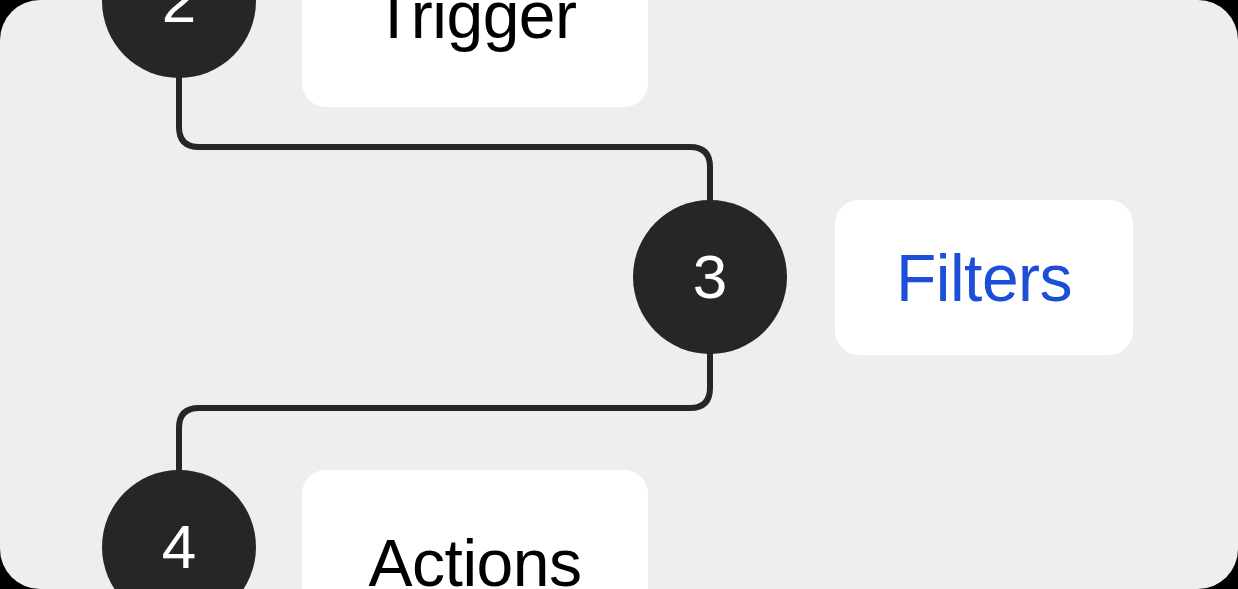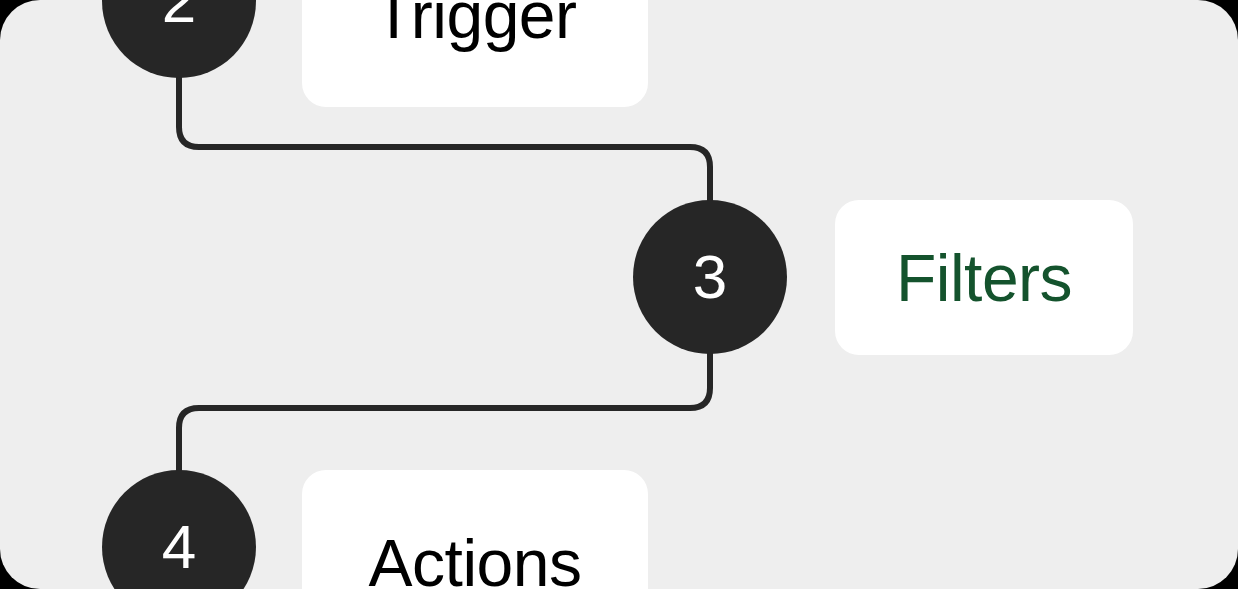--- a/index.html
+++ b/index.html
@@ -94,21 +94,21 @@
   </svg>
 
   <div class="step-card" id="card-step-2" style="background: rgb(255, 255, 255);">
     <span class="step-card-label" style="color: rgb(0, 0, 0);">Trigger</span>
   </div>
   <div class="step-badge" id="badge-step-2" style="background: rgb(38, 38, 38);">
     <span class="step-badge-number" style="color: rgb(255, 255, 255);">2</span>
   </div>
 
   <div class="step-card" id="card-step-3" style="background: rgb(255, 255, 255);">
-    <span class="step-card-label" style="color: #14532d; text-align: right;">Filters</span>
+    <span class="step-card-label" style="color: #1d4ed8; text-align: right;">Filters</span>
   </div>
   <div class="step-badge" id="badge-step-3" style="background: rgb(38, 38, 38);">
     <span class="step-badge-number" style="color: rgb(255, 255, 255);">3</span>
   </div>
 
   <div class="step-card" id="card-step-4" style="background: rgb(255, 255, 255);">
     <span class="step-card-label" style="color: rgb(0, 0, 0);">Actions</span>
   </div>
   <div class="step-badge" id="badge-step-4" style="background: rgb(38, 38, 38);">
     <span class="step-badge-number" style="color: rgb(255, 255, 255);">4</span>

